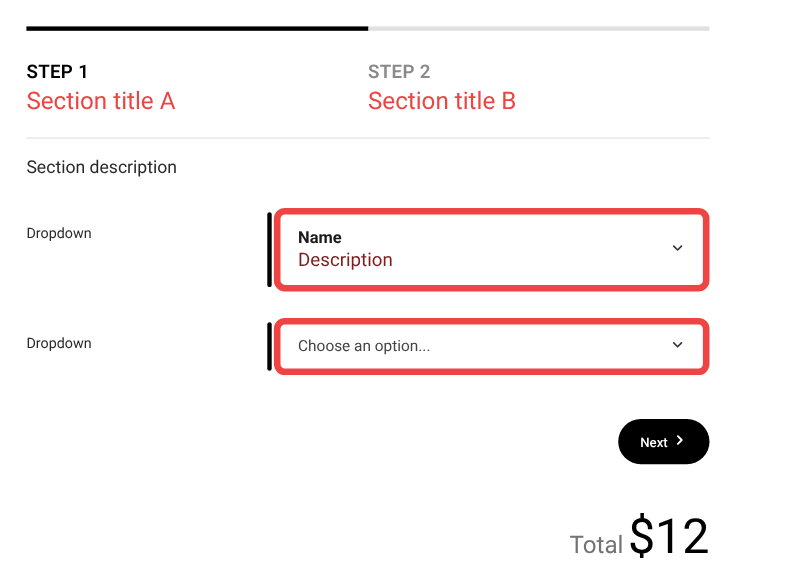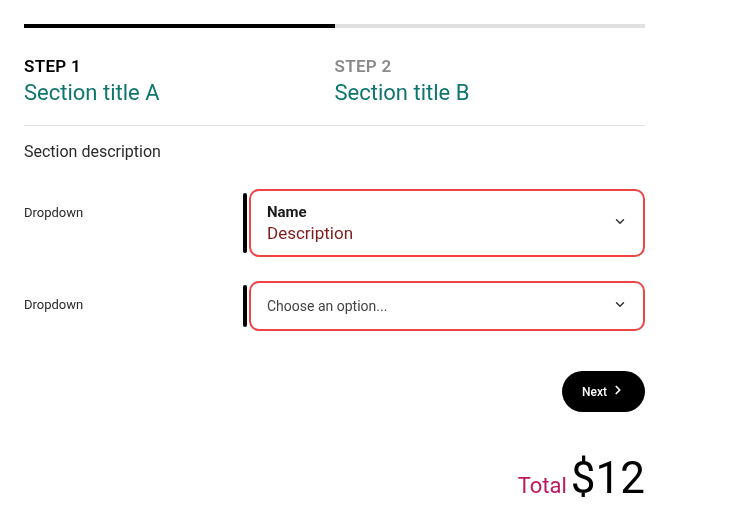--- a/index.html
+++ b/index.html
@@ -41,21 +41,21 @@
       font-weight: 600;
       letter-spacing: 0.3px;
       margin-bottom: 4px;
     }
     .step-number.inactive {
       color: #8a8a8a;
     }
     .step-title {
       font-size: 22px;
       font-weight: 400;
-      color: #0f766e;
+      color: #ef4444;
     }
     .divider {
       height: 1px;
       background: #e0e0e0;
       margin-bottom: 16px;
     }
     .section-description {
       font-size: 16px;
       color: #2a2a2a;
       margin-bottom: 28px;
@@ -79,21 +79,21 @@
       position: absolute;
       left: -6px;
       top: 4px;
       bottom: 4px;
       width: 4px;
       background: #000;
       border-radius: 2px;
     }
     .dropdown {
       width: 100%;
-      border: 2px solid #ef4444;
+      border: 6px solid #ef4444;
       border-radius: 10px;
       padding: 12px 44px 12px 16px;
       background: #fff;
       cursor: pointer;
       position: relative;
       min-height: 50px;
       display: flex;
       flex-direction: column;
       justify-content: center;
     }
@@ -138,21 +138,21 @@
       cursor: pointer;
     }
     .total-row {
       display: flex;
       justify-content: flex-end;
       align-items: baseline;
       gap: 4px;
     }
     .total-label {
       font-size: 22px;
-      color: #be185d;
+      color: #737373;
       font-weight: 400;
     }
     .total-value {
       font-size: 44px;
       font-weight: 400;
       color: #000;
     }
   </style>
 </head>
 <body>

